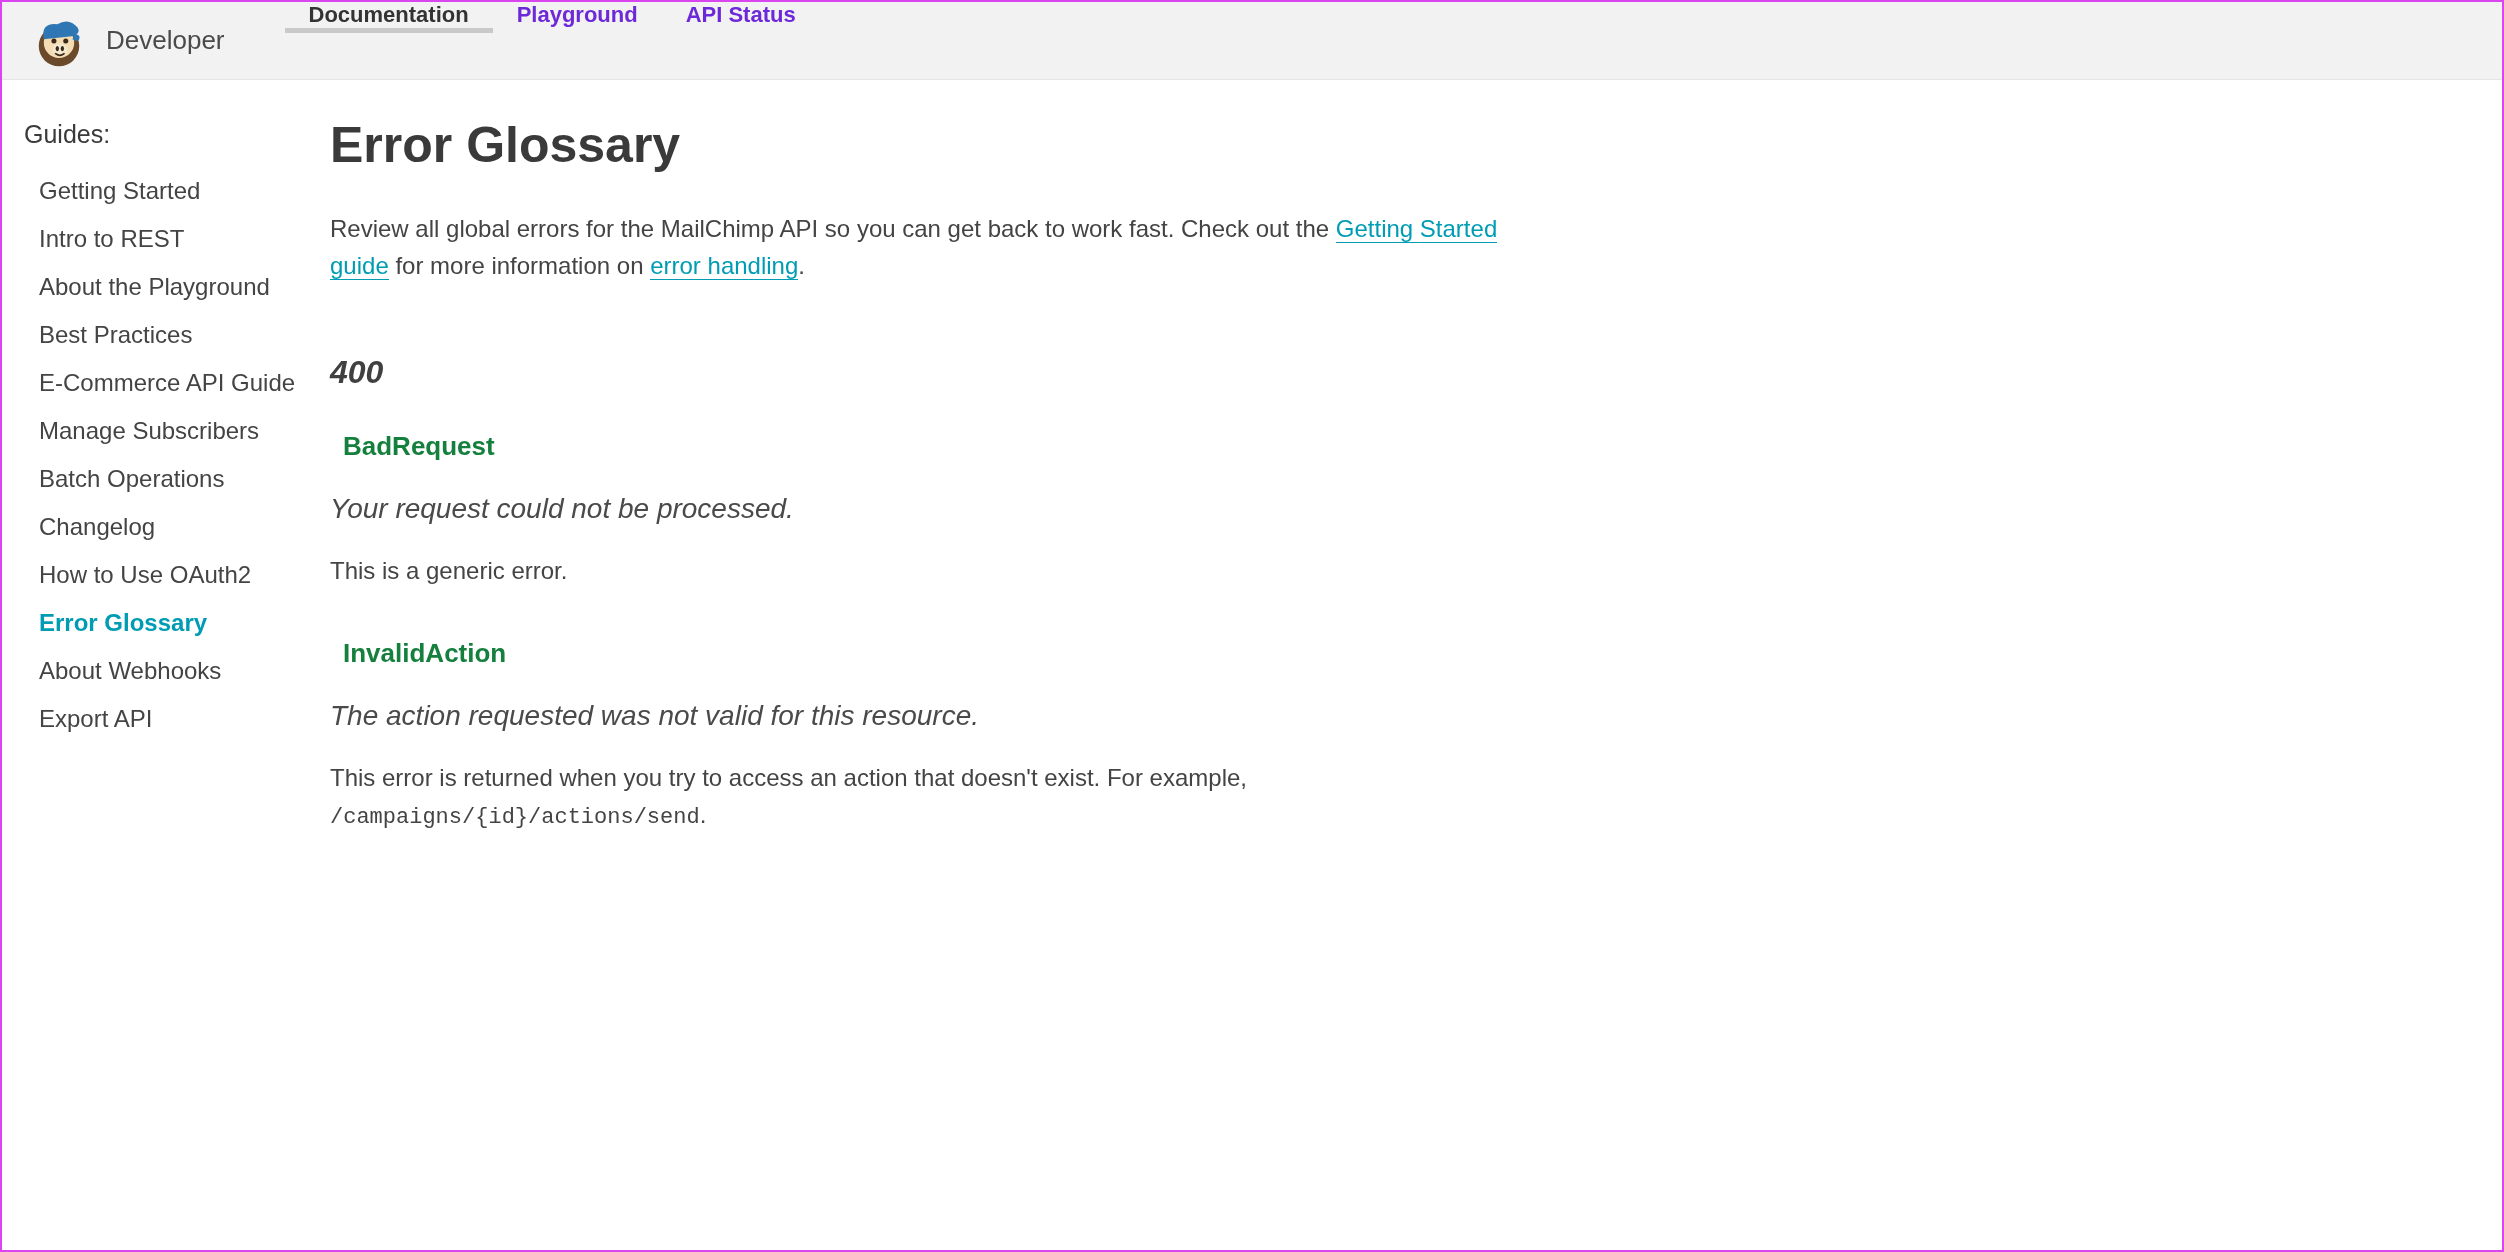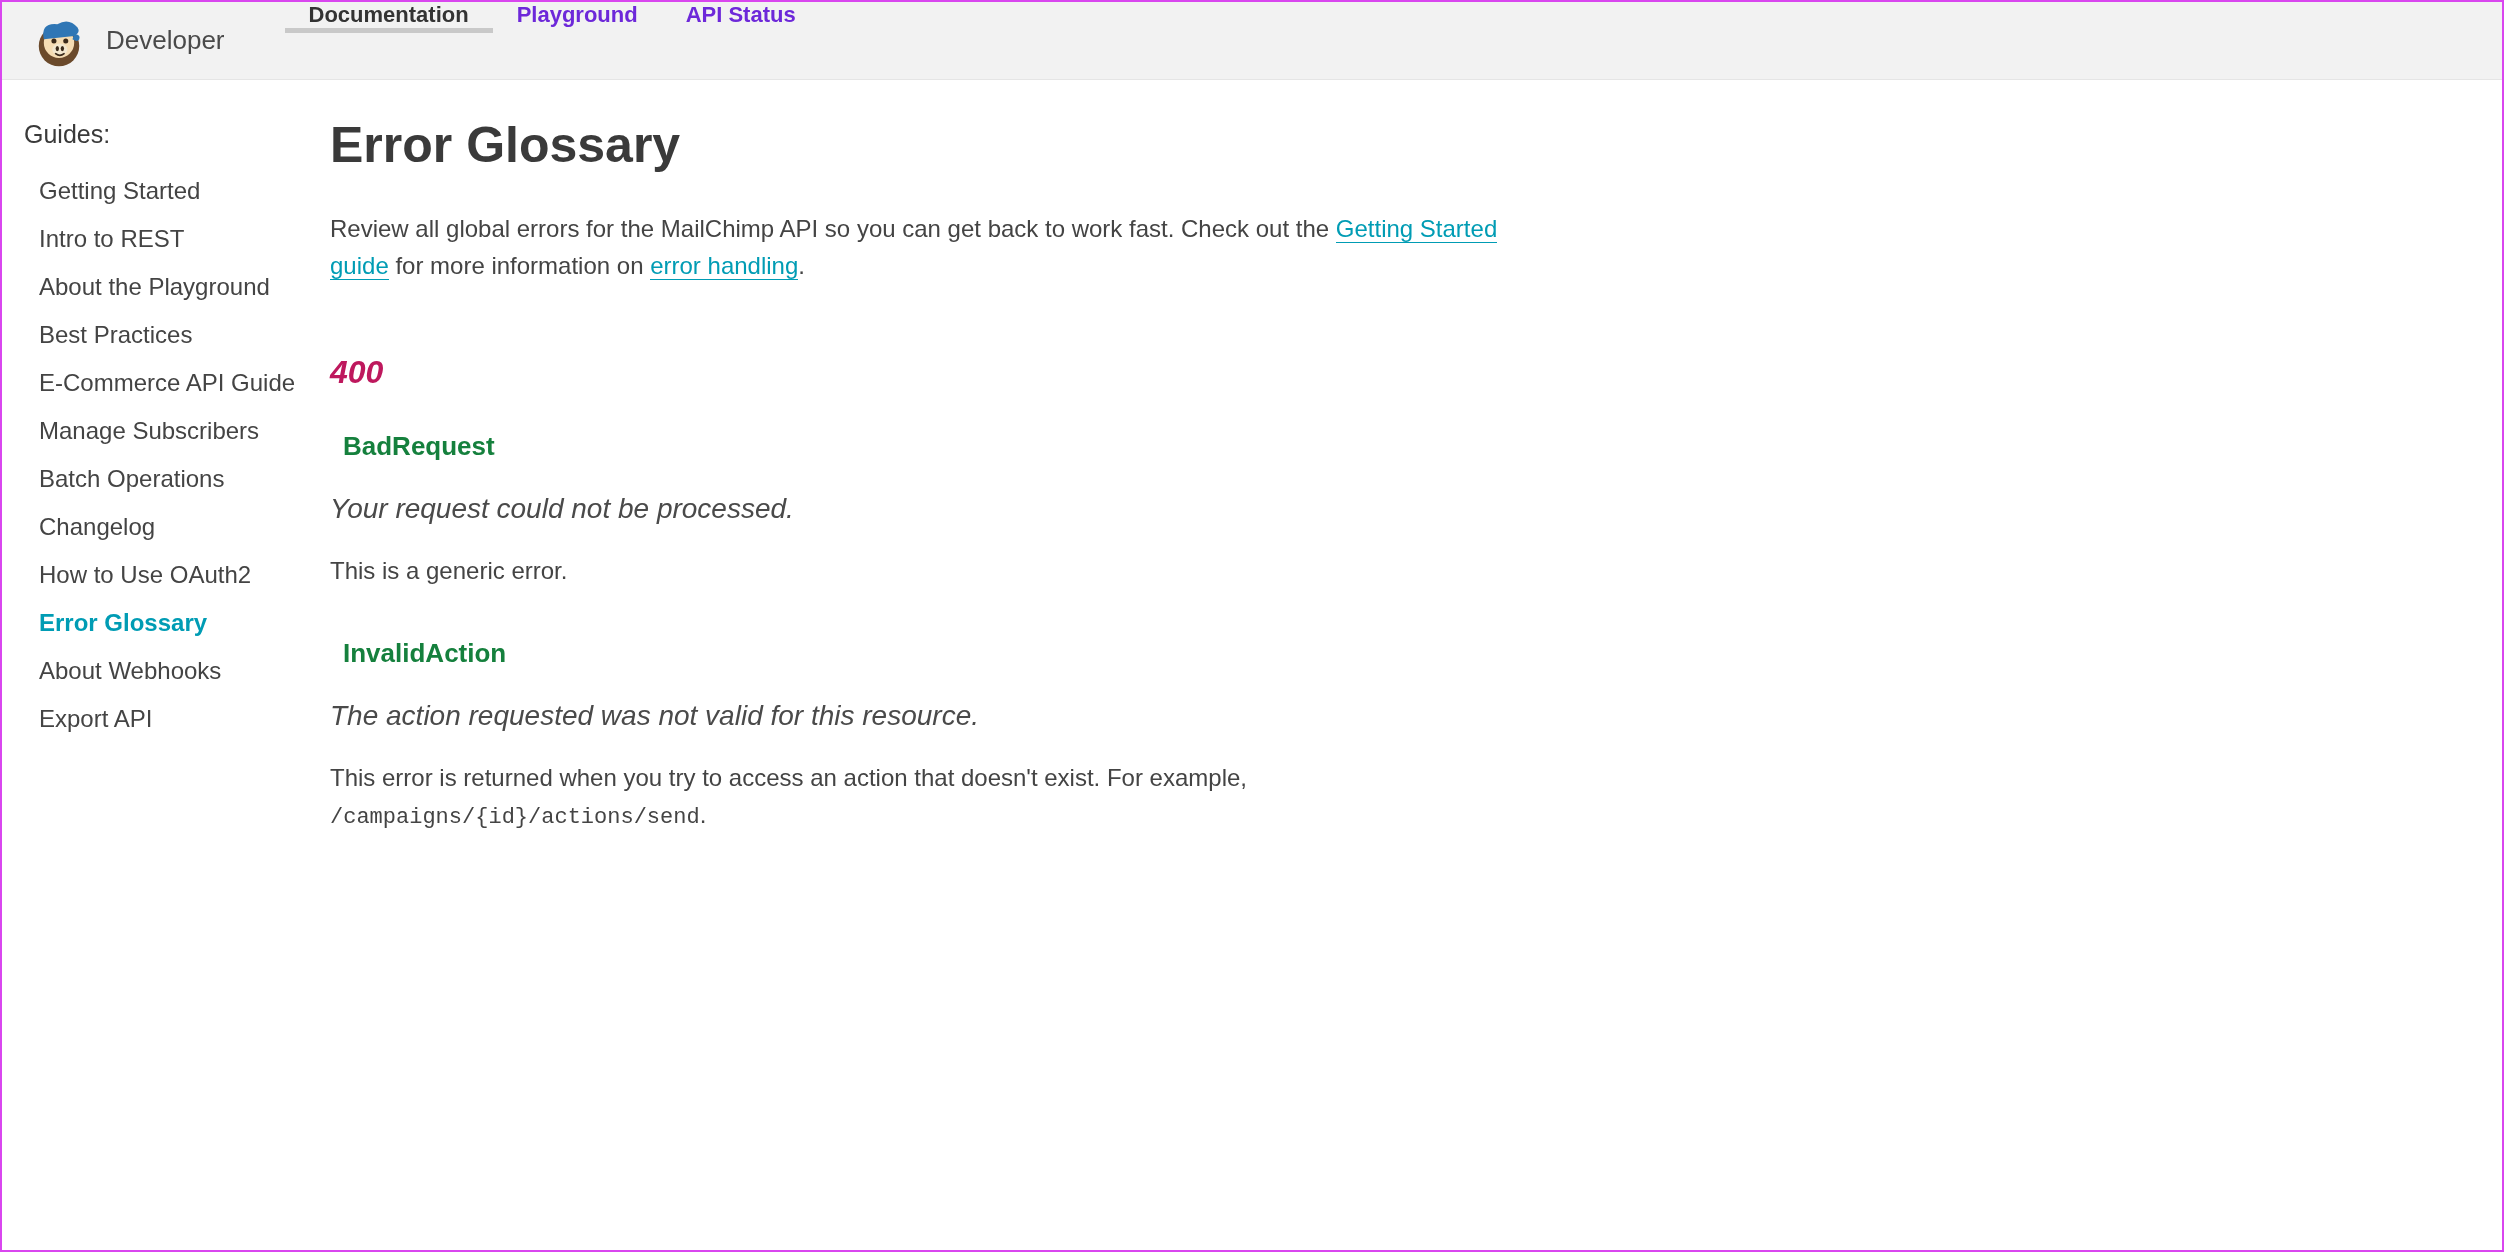--- a/index.html
+++ b/index.html
@@ -116,21 +116,21 @@
   }
   .intro .tlink {
     color: #009cb4;
     border-bottom: 1px solid #009cb4;
     cursor: pointer;
   }
   .status-code {
     font-size: 32px;
     font-style: italic;
     font-weight: 700;
-    color: #be185d;
+    color: #404040;
     margin-bottom: 40px;
   }
   .error-block { margin-bottom: 48px; }
   .error-name {
     font-size: 26px;
     font-weight: 700;
     color: #15803d;
     margin-bottom: 26px;
     margin-left: 13px;
   }

